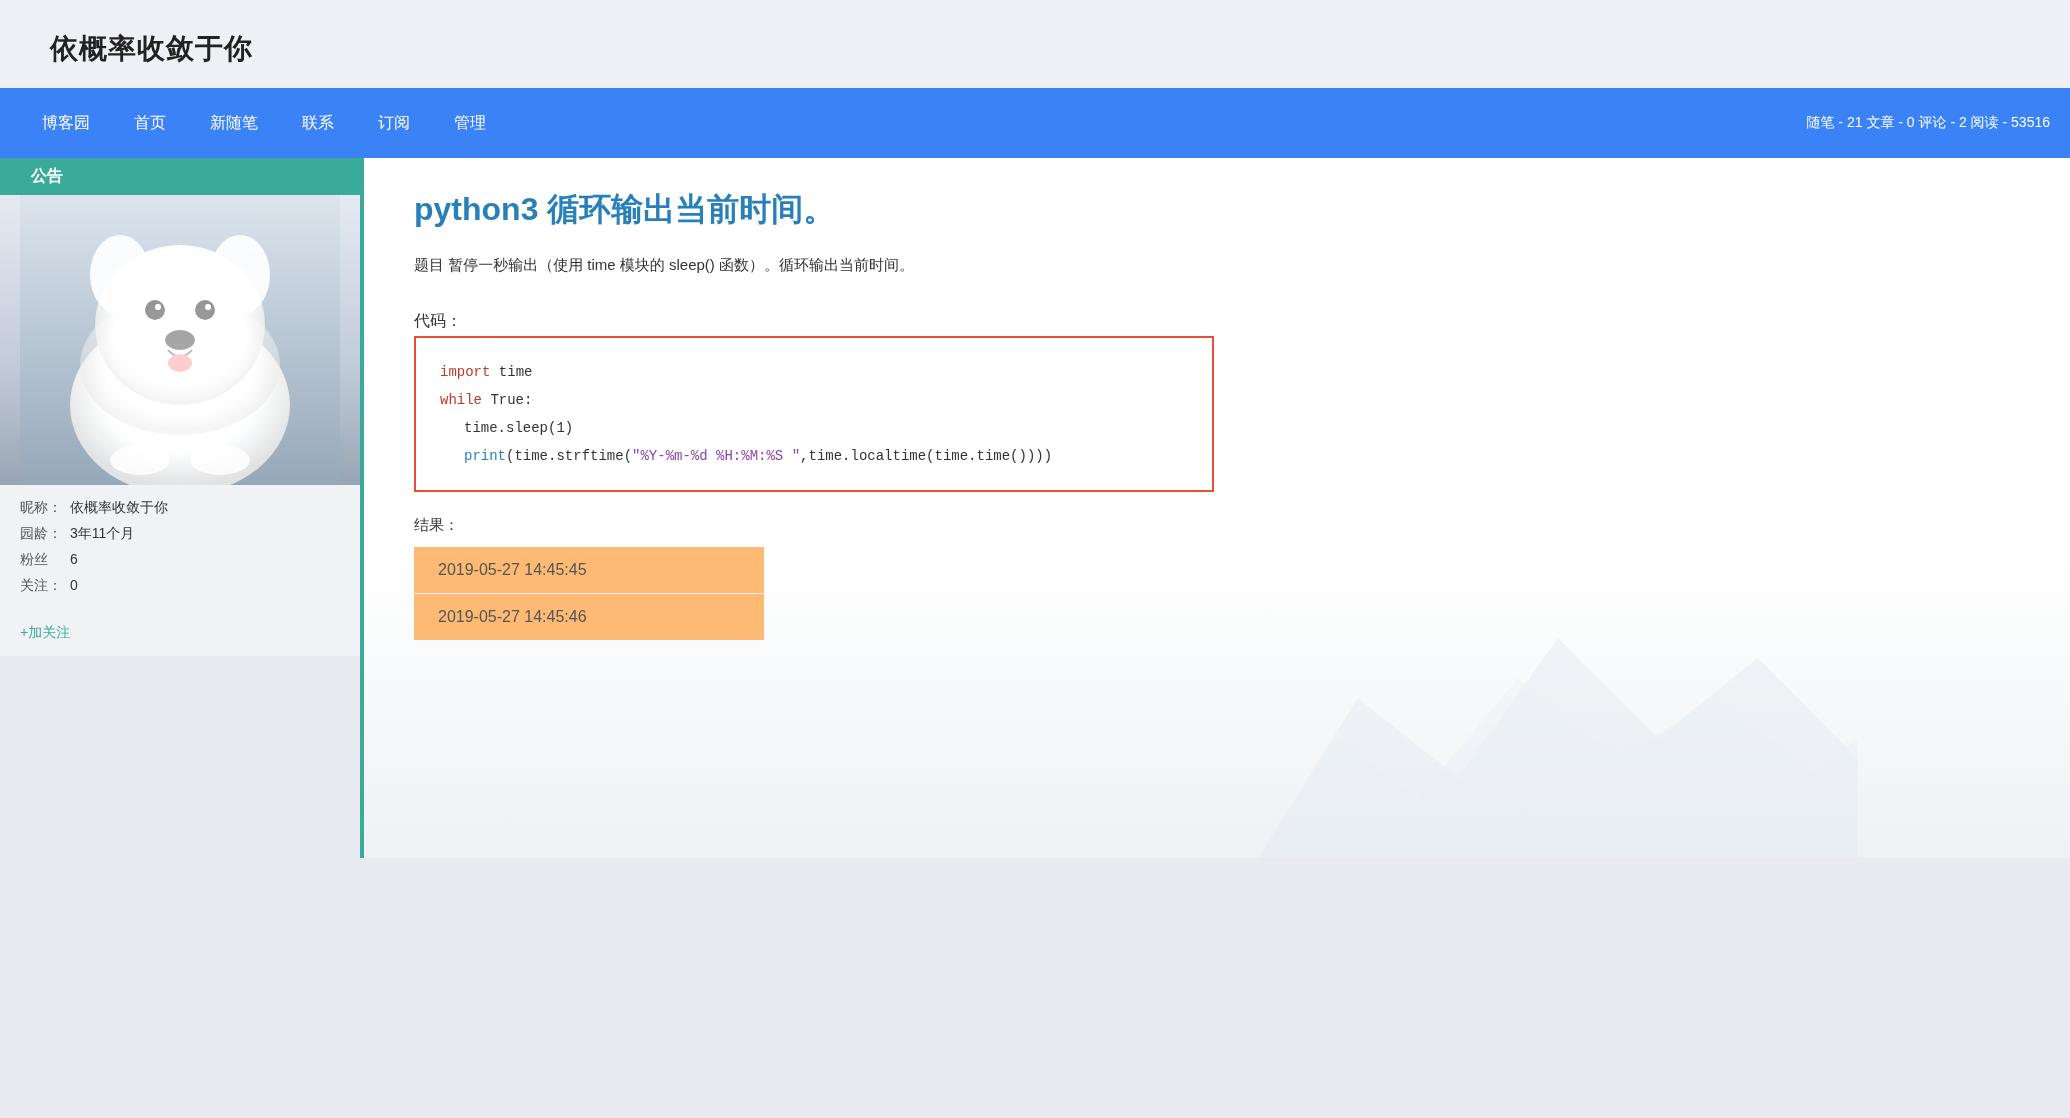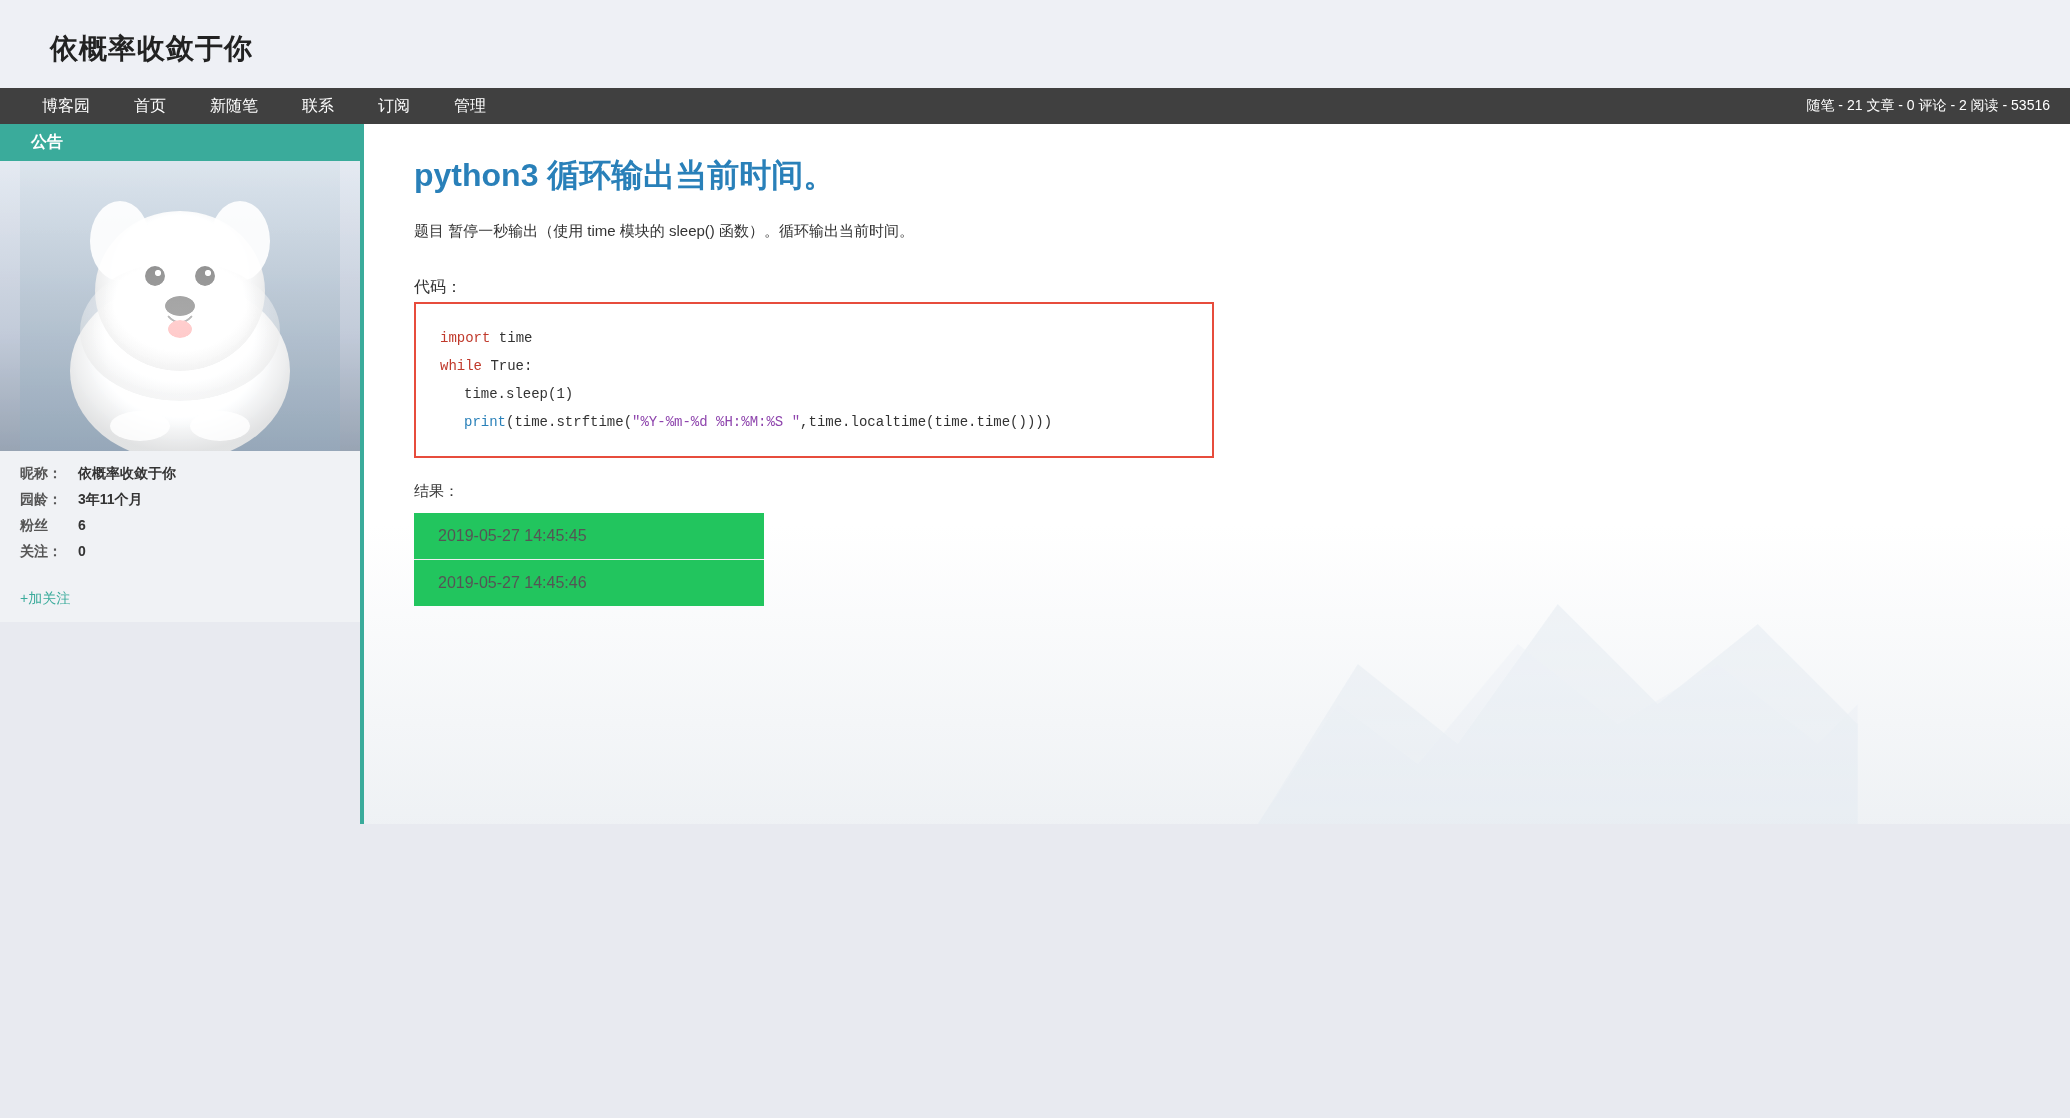--- a/index.html
+++ b/index.html
@@ -17,26 +17,26 @@
     }
     .site-title {
       font-size: 28px;
       font-weight: bold;
       color: #222;
       letter-spacing: 1px;
     }
 
     
     .navbar {
-      background-color: #404040;
+      background-color: #3b82f6;
       display: flex;
       align-items: center;
       justify-content: space-between;
       padding: 4px 20px;
-      height: 36px;
+      height: 70px;
     }
     .navbar-left {
       display: flex;
       gap: 0;
     }
     .nav-item {
       color: #fff;
       padding: 0 22px;
       height: 52px;
       display: flex;
@@ -87,25 +87,24 @@
       filter: brightness(1.1);
       
     }
 
     .sidebar-info {
       background-color: #f0f2f5;
       padding: 14px 20px;
     }
     .sidebar-info-row {
       display: flex;
-      gap: 16px;
+      gap: 8px;
       margin-bottom: 8px;
       font-size: 14px;
       color: #333;
-      font-weight: bold;
     }
     .sidebar-info-label {
       color: #555;
       min-width: 42px;
     }
     .sidebar-info-value {
       color: #333;
     }
     .follow-button {
       color: #3aab9b;
@@ -190,21 +189,21 @@
     }
 
     .result-label {
       font-size: 15px;
       color: #333;
       margin-bottom: 12px;
       position: relative;
       z-index: 1;
     }
     .result-block {
-      background-color: #22c55e;
+      background-color: #fdba74;
       padding: 0;
       max-width: 350px;
       position: relative;
       z-index: 1;
     }
     .result-row {
       padding: 14px 24px;
       font-size: 16px;
       color: #555;
       border-bottom: 1px solid #eee;

